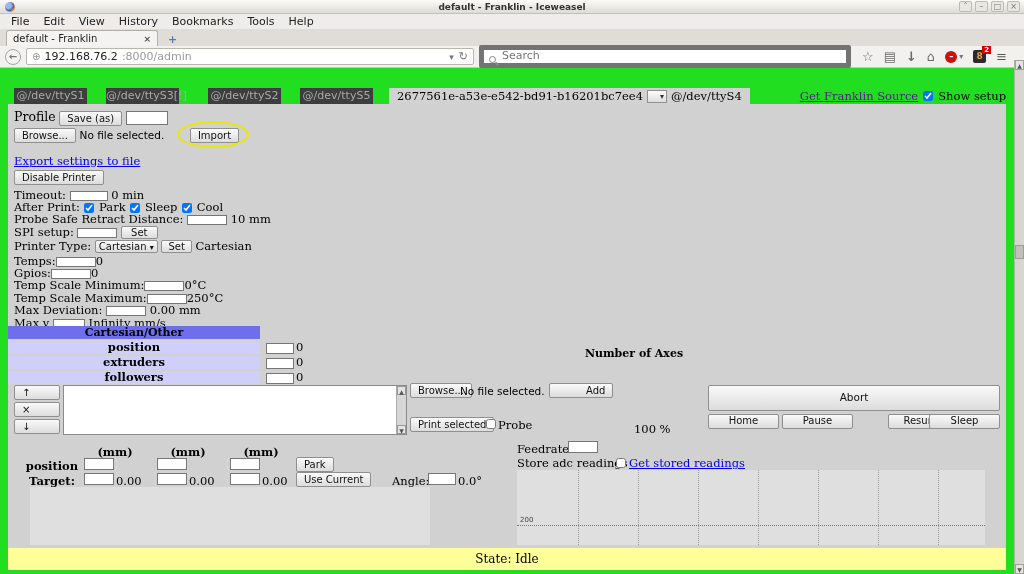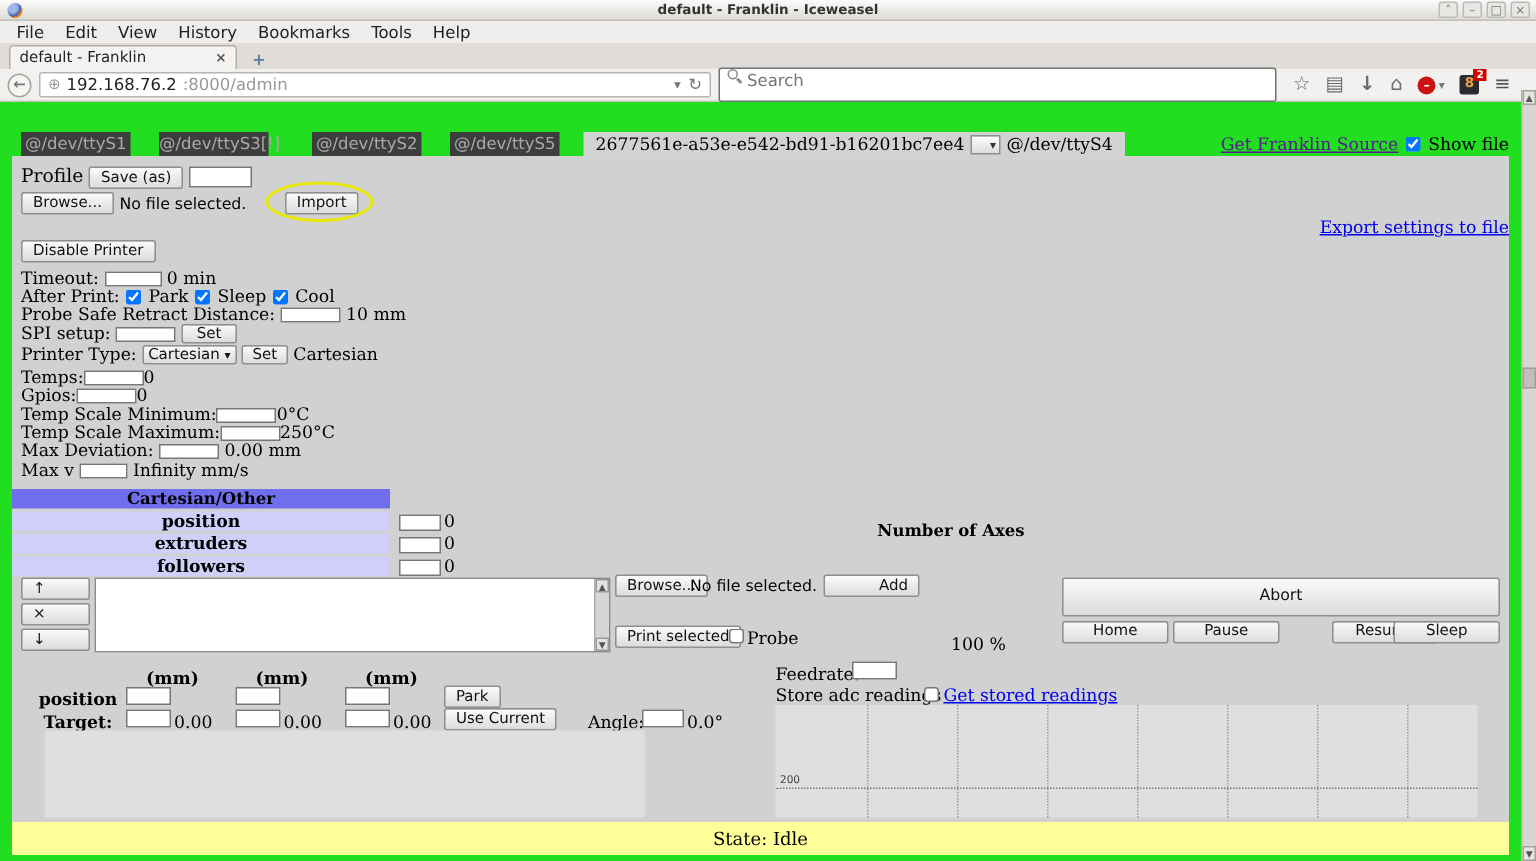--- a/index.html
+++ b/index.html
@@ -31,22 +31,22 @@
   .navbar{position:absolute;top:46px;left:0;right:0;height:22px;background:#f2f1ef;
     border-bottom:1px solid #c9c6c0;display:flex;align-items:center;padding:0 5px;gap:5px;}
   .back-btn{width:16px;height:16px;border:1px solid #a7a49e;border-radius:50%;background:#f6f5f3;
     font:bold 10px "DejaVu Sans",sans-serif;color:#777;text-align:center;line-height:14px;flex:0 0 auto;}
   .url-field{flex:0 0 448px;height:17px;background:#fff;border:1px solid #b9b6b0;border-radius:2px;
     display:flex;align-items:center;padding:0 5px;font:11px "DejaVu Sans",sans-serif;gap:4px;}
   .globe-icon{color:#999;font-size:10px;}
   .url-host{color:#222;}
   .url-path{color:#999;}
   .url-right{margin-left:auto;display:flex;gap:5px;color:#777;font-size:9px;align-items:center;}
-  .search-field{flex:0 0 372px;height:23px;background:#fff;border:1px solid #737373;border-radius:2px;
-    display:flex;align-items:flex-start;padding:0 5px;gap:4px;}
+  .search-field{flex:0 0 372px;height:23px;background:#fff;border:5px solid #737373;border-radius:2px;
+    display:flex;align-items:flex-end;padding:0 5px;gap:4px;}
   .mag-icon{width:7px;height:7px;border:1.5px solid #888;border-radius:50%;position:relative;flex:0 0 auto;}
   .mag-icon::after{content:"";position:absolute;left:5px;top:6px;width:4px;height:1.5px;background:#888;transform:rotate(45deg);}
   .search-field input{border:none;outline:none;flex:1;font:11px "DejaVu Sans",sans-serif;color:#444;background:transparent;}
   .nav-icons{display:flex;align-items:center;gap:10px;margin-left:6px;color:#6b6b6b;}
   .nav-ic{font:13px "DejaVu Sans",sans-serif;color:#6b6b6b;}
   .abp-icon{width:12px;height:12px;border-radius:50%;background:#cc1111;color:#fff;
     font:bold 8px "DejaVu Sans",sans-serif;text-align:center;line-height:12px;}
   .abp-caret{font-size:8px;color:#777;margin-left:-7px;}
   .badge-icon{position:relative;width:13px;height:13px;background:#2a2a33;border-radius:2px;
     color:#e8a33d;font:bold 9px "DejaVu Sans",sans-serif;text-align:center;line-height:13px;}
@@ -192,39 +192,39 @@
   <div class="ptab" style="left:300px;">@/dev/ttyS5</div>
   <div class="ptab-active">
     <span>2677561e-a53e-e542-bd91-b16201bc7ee4</span>
     <span class="mini-select">▾</span>
     <span>@/dev/ttyS4</span>
   </div>
 
   <div class="top-right">
     <a class="src-link">Get Franklin Source</a>
     <input type="checkbox" class="chk" checked="" style="">
-    <span>Show file</span>
+    <span>Show setup</span>
   </div>
 
   <div class="content">
 
     <div class="rowp">
       <span style="font-size:12.5px;">Profile</span>
       <span class="btn">Save (as)</span>
       <input class="inp" style="width: 42px; height: 14px;">
     </div>
     <div class="rowp" style="margin-top:2px;">
       <span class="btn">Browse...</span>
       <span style="font:10.5px 'DejaVu Sans',sans-serif;">No file selected.</span>
       <span class="import-wrap">
         <span class="btn">Import</span>
         <span class="ellipse"></span>
       </span>
     </div>
-    <div class="rowp" style="margin-top:1px;text-align:right;">
+    <div class="rowp" style="margin-top:11px;">
       <a class="link">Export settings to file</a>
     </div>
     <div class="rowp" style="margin-top:1px;margin-bottom:3px;">
       <span class="btn">Disable Printer</span>
     </div>
 
     <div class="rowset">
       <span>Timeout:</span>
       <input class="inp" style="width: 38px;">
       <span>0 min</span>

